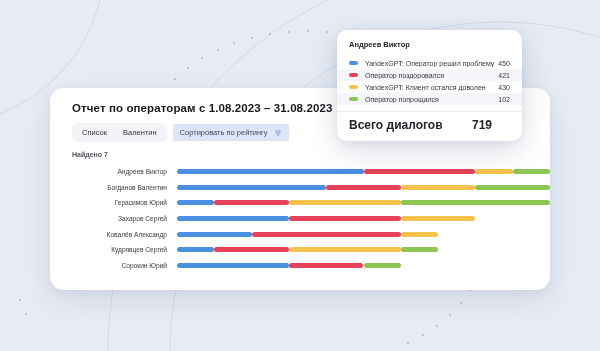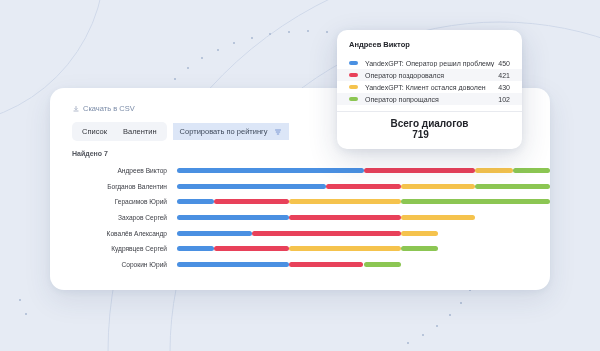--- a/index.html
+++ b/index.html
@@ -79,22 +79,22 @@
   .tt-row{
     display:flex;align-items:center;
     padding:2.5px 12px;font-size:7px;color:#35373d;
   }
   .tt-row.alt{background:#f5f6f9;}
   .sw{width:9px;height:4px;border-radius:2px;flex:none;margin-right:7px;}
   .tt-label{flex:1;white-space:nowrap;overflow:hidden;}
   .tt-val{font-variant-numeric:tabular-nums;color:#35373d;}
   .tt-sep{height:1px;background:#e8eaef;margin:6px 0 0 0;}
   .tt-total{
-    display:flex;align-items:center;
-    padding:6px 12px 9px 12px;font-size:10px;color:#22242a;font-weight:bold;flex-direction:column;
+    display:flex;align-items:center;justify-content:space-between;
+    padding:6px 12px 9px 12px;font-size:12px;color:#22242a;font-weight:bold;
   }
   .tt-total .tt-total-val{padding-right:18px;}
 </style>
 </head>
 <body>
 
 <svg id="bg-decor" viewBox="0 0 600 351">
   <rect x="0" y="0" width="600" height="351" fill="#e6ebf4"></rect>
   <g fill="none" stroke="#ccd6e8" stroke-width="1" opacity=".85">
     <circle cx="500" cy="352" r="330"></circle>
@@ -137,20 +137,21 @@
       <circle cx="486" cy="234" r="1"></circle>
     <circle cx="486" cy="220" r="1"></circle>
     <circle cx="20" cy="300" r="1"></circle>
       <circle cx="26" cy="314" r="1"></circle>
   </g>
 </svg>
 
 <div class="report-card">
 
   <div class="card-head">
+    <div class="card-title">Отчет по операторам с 1.08.2023 – 31.08.2023</div>
     <div class="csv-link">
       <svg class="csv-icon" viewBox="0 0 16 16" fill="none" stroke="#7b8ca8" stroke-width="1.6">
         <path d="M8 2v7M5 6.5L8 9.5l3-3"></path>
           <path d="M3 12h10"></path>
       </svg>
       <span>Скачать в CSV</span>
     </div>
   </div>
 
   <div class="toolbar">

